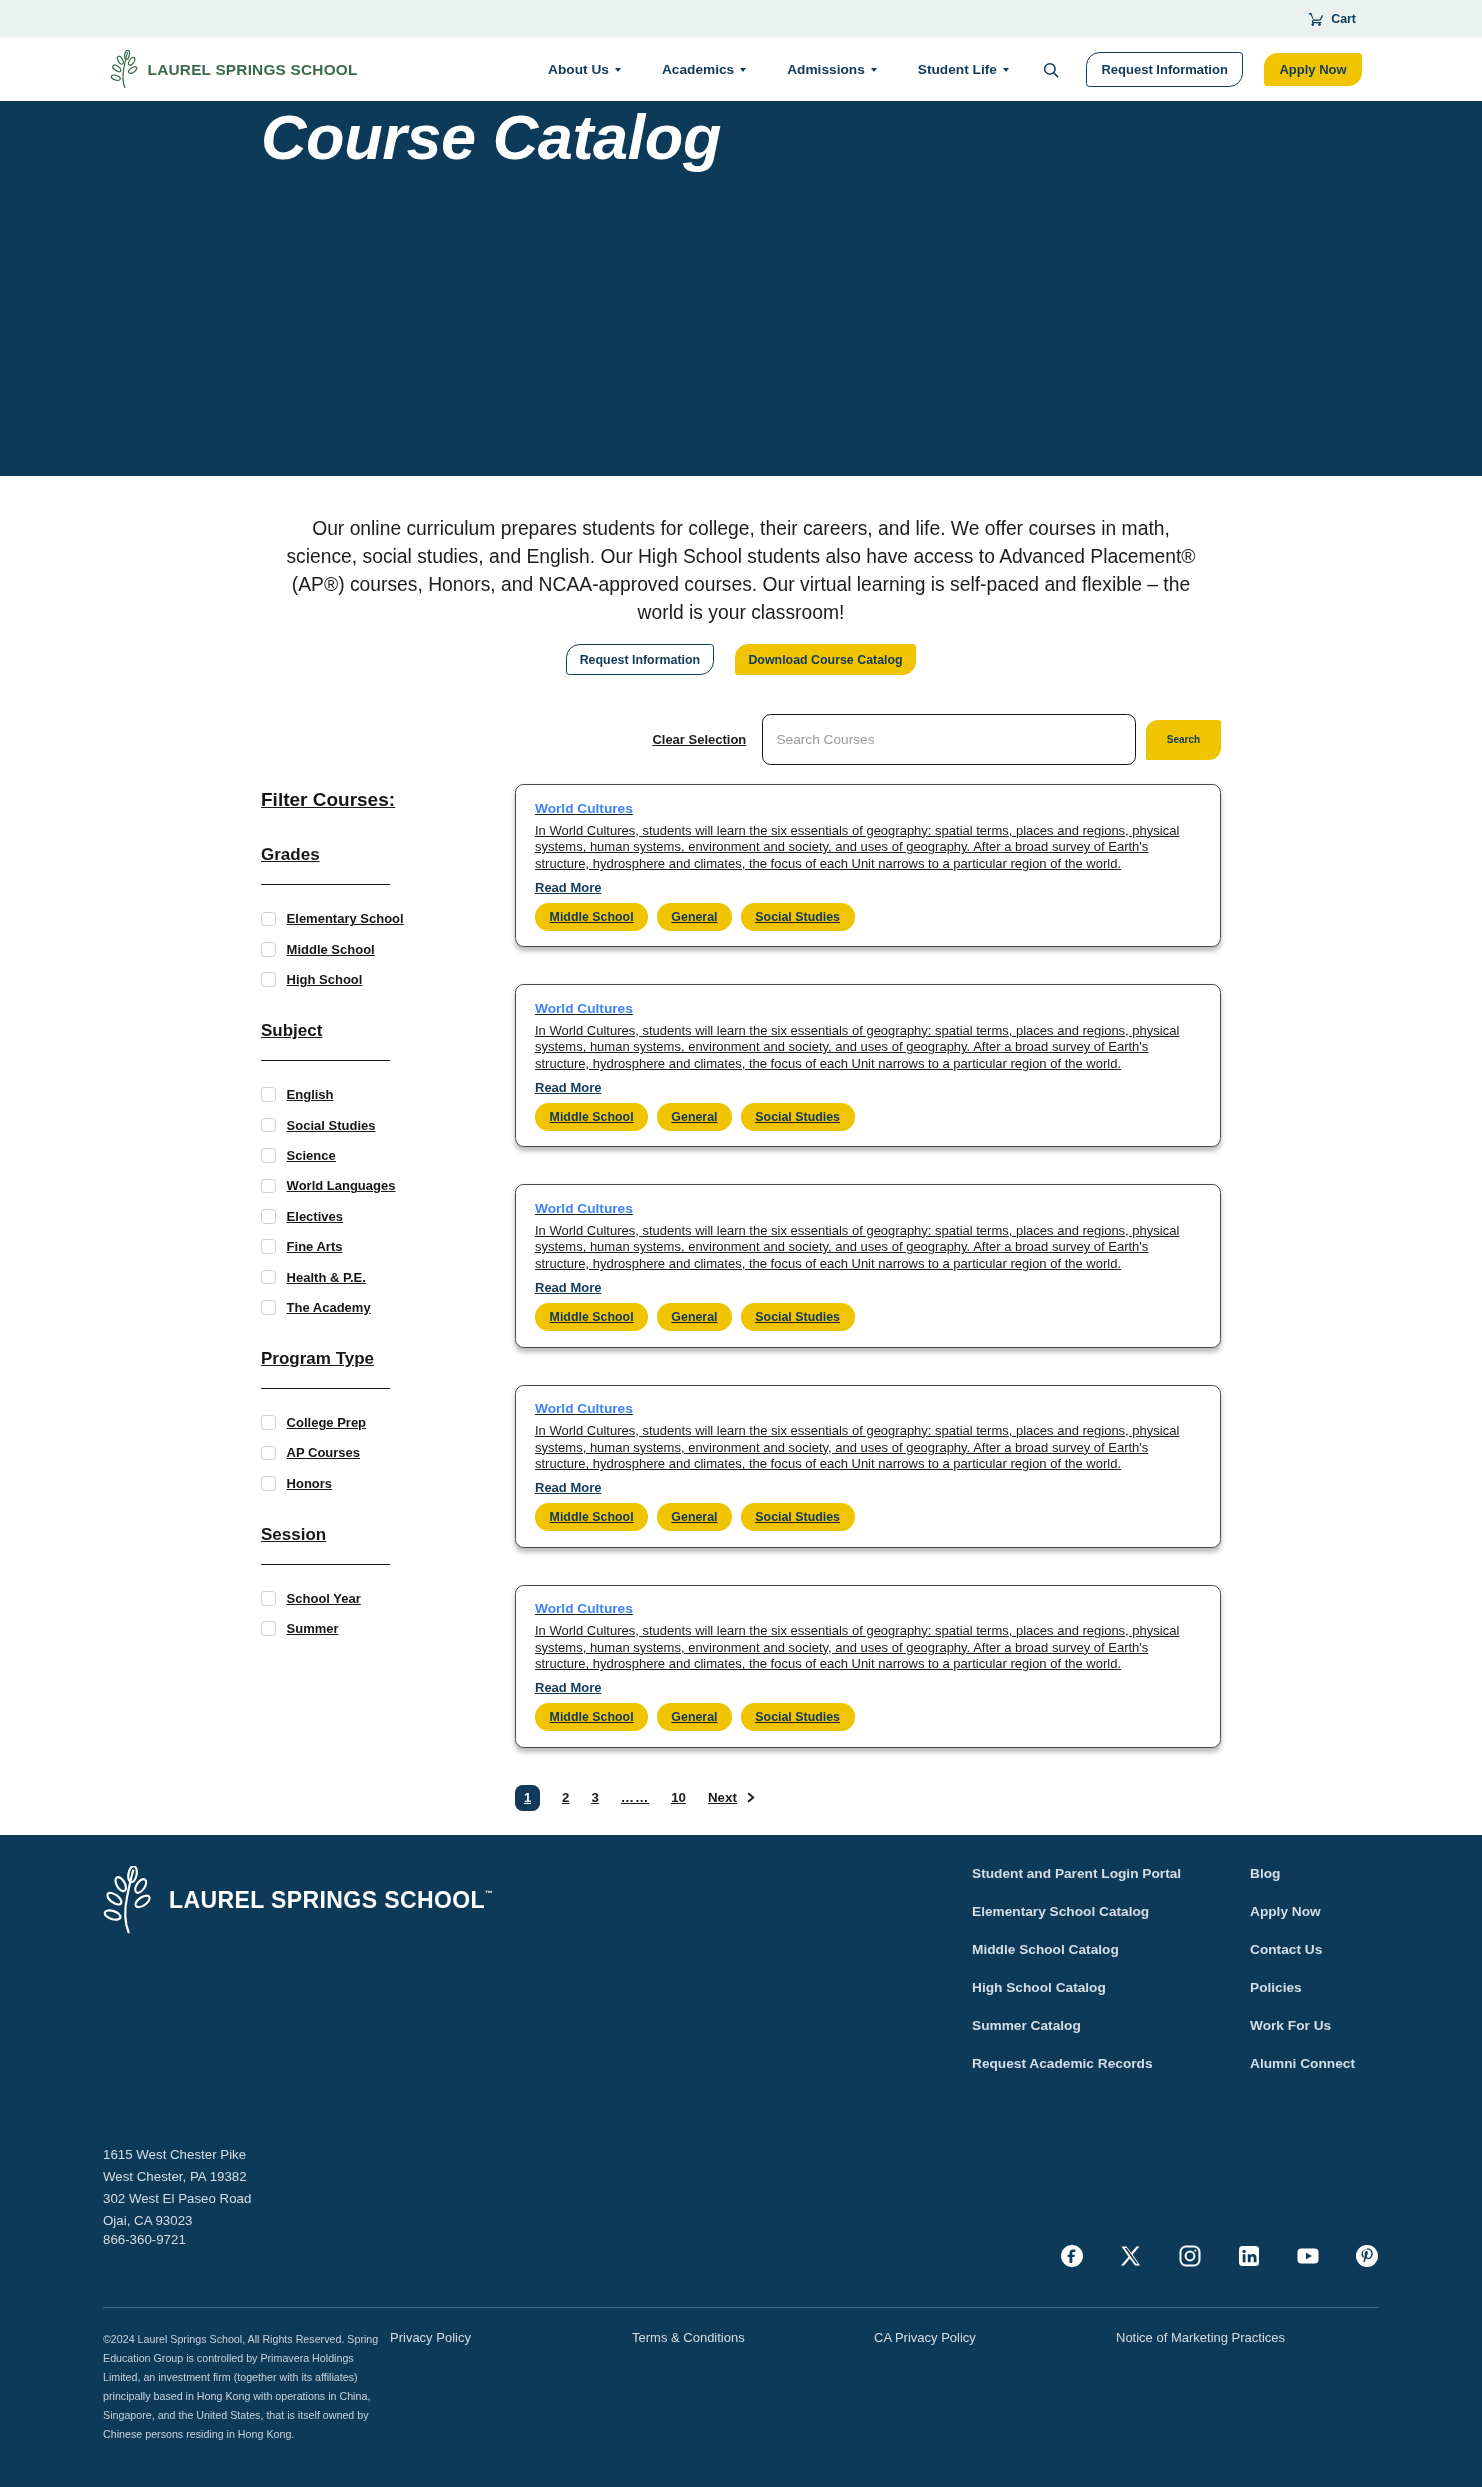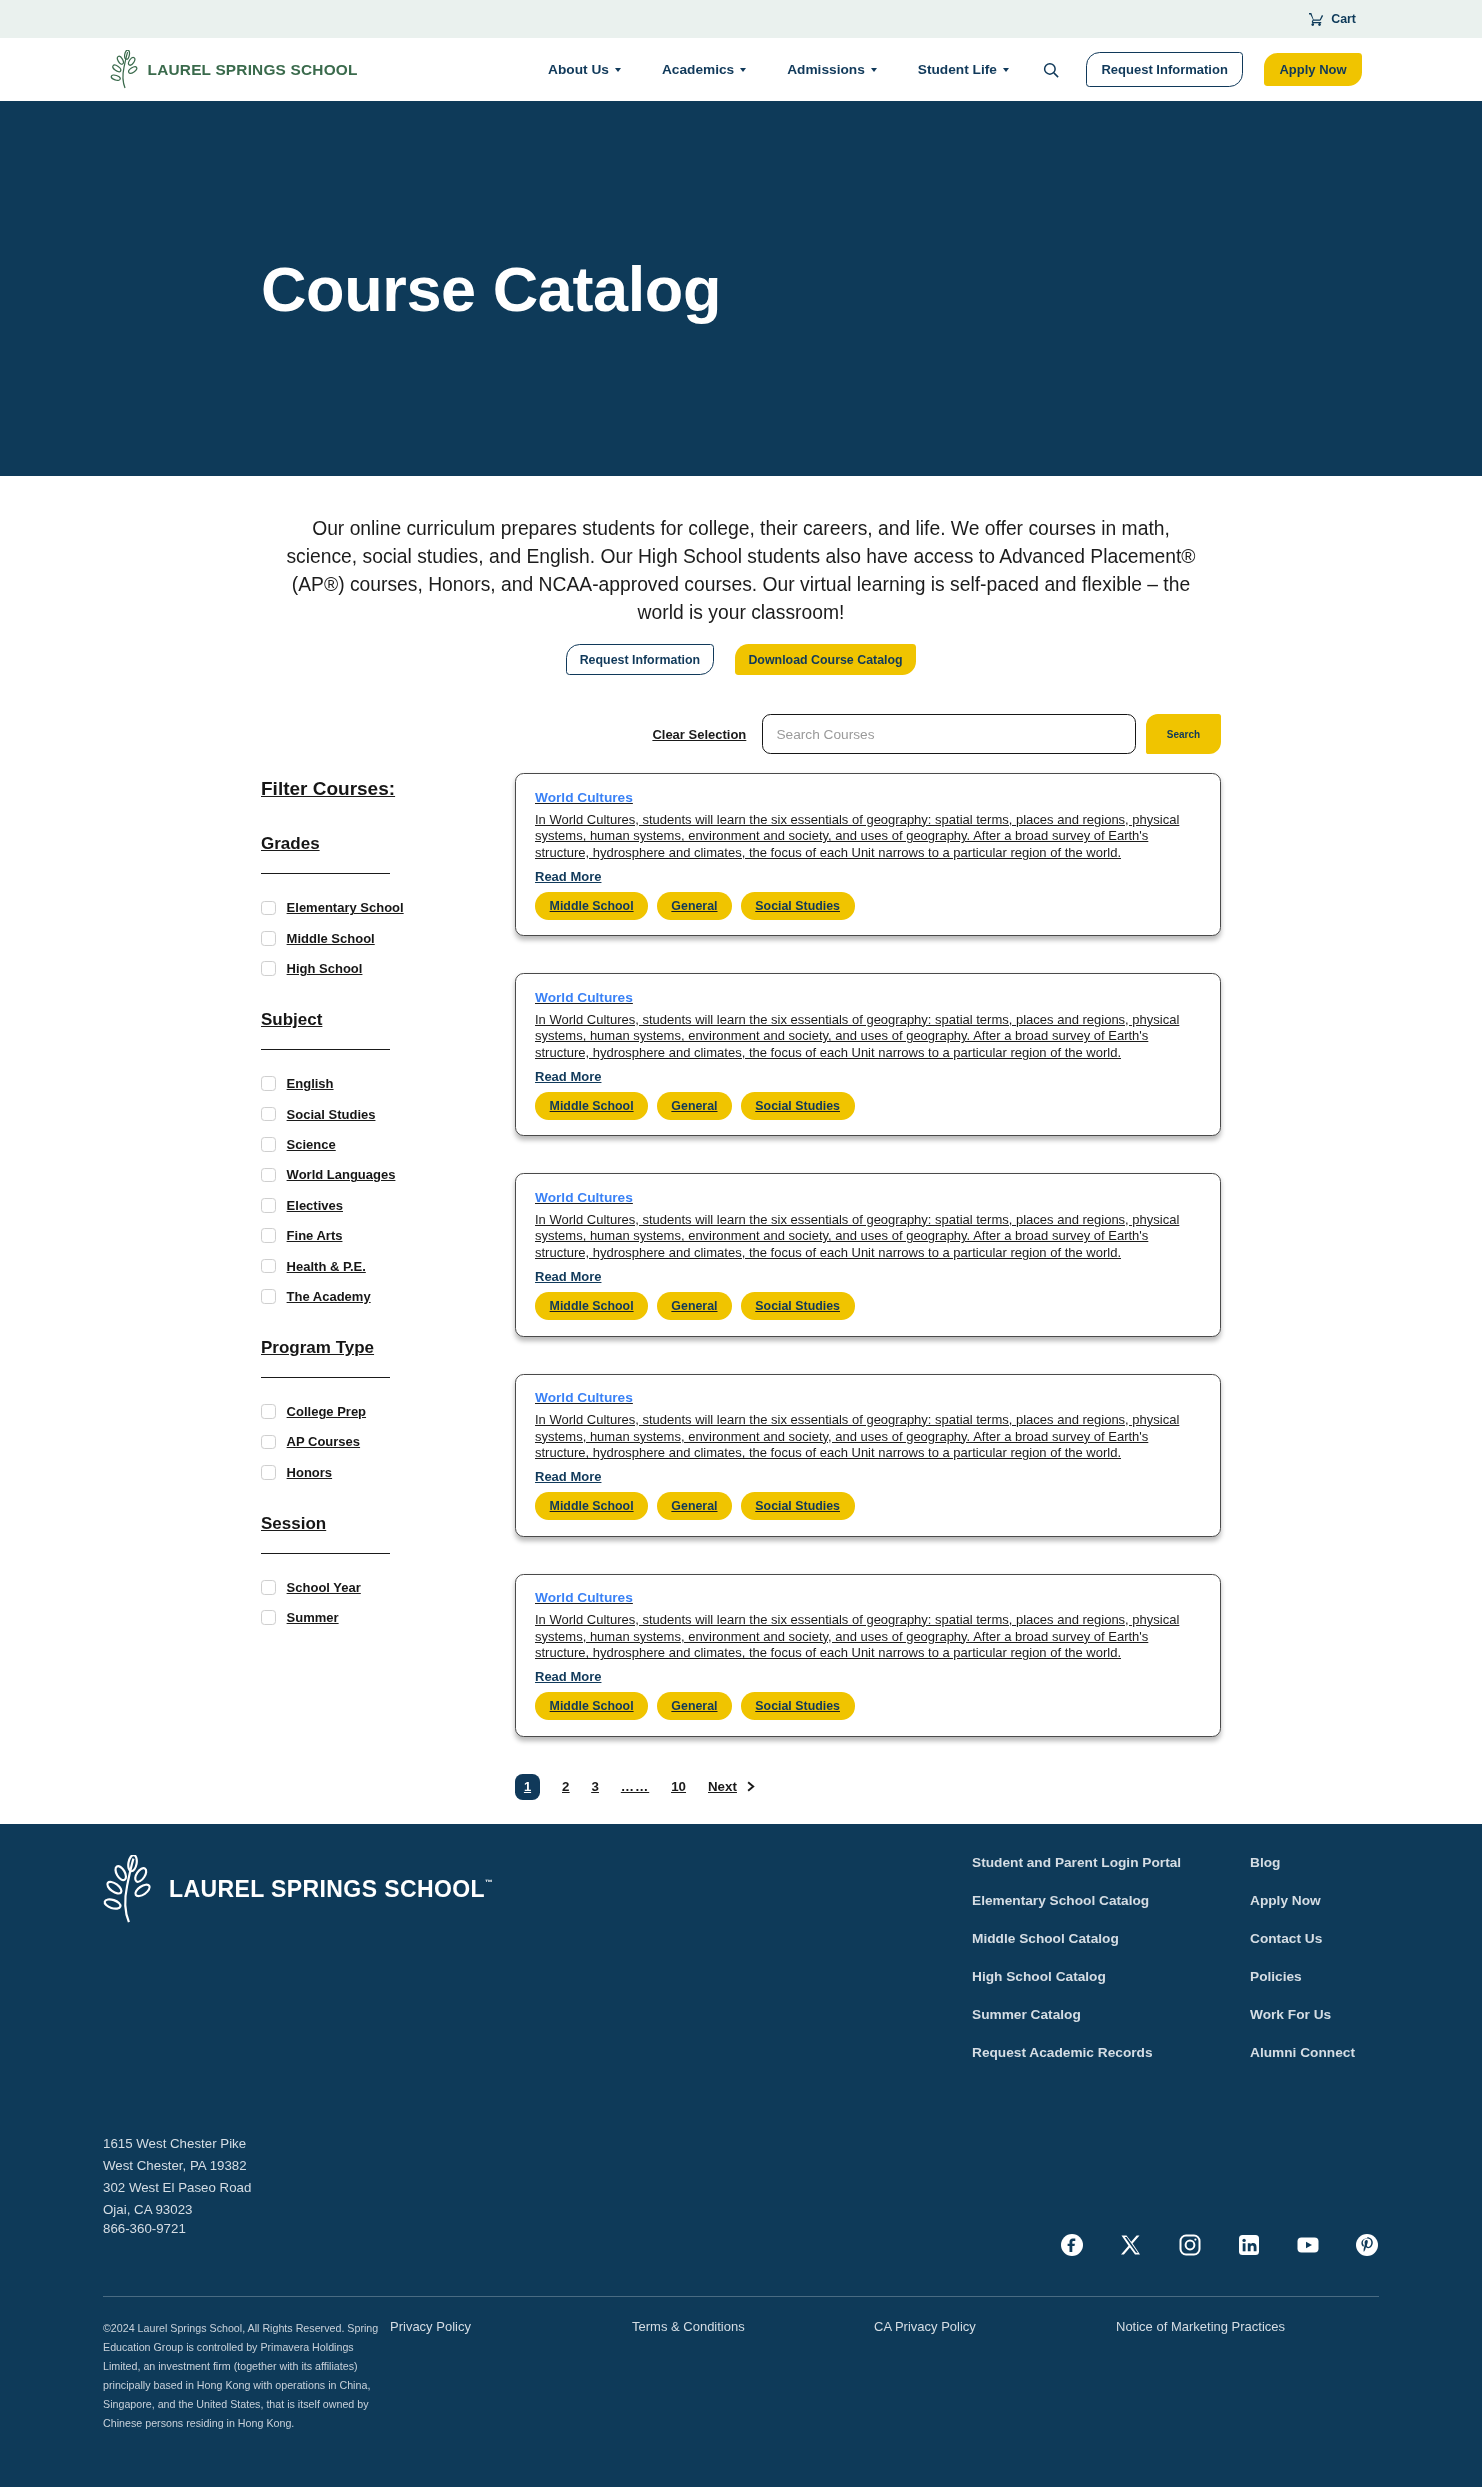--- a/index.html
+++ b/index.html
@@ -27,34 +27,34 @@
   .chev-down { width: 0; height: 0; border-left: 3.9px solid transparent; border-right: 3.9px solid transparent; border-top: 4.7px solid #10395A; margin-top: 1.7px; }
   .hdr-search { margin-left: 33px; cursor: pointer; display:flex; }
   .hdr-search svg { width: 18px; height: 18px; stroke: #10395A; stroke-width: 2; fill: none; }
   .btn { font-family: inherit; font-size: 13px; font-weight: 700; color: #10395A; cursor: pointer; border: none; }
   .btn-outline { background: #fff; border: 1.4px solid #10395A; border-radius: 13.7px 3.4px 13.7px 3.4px; padding: 8.6px 14.6px; }
   .btn-yellow { background: #F0C400; border-radius: 13.7px 3.4px 13.7px 3.4px; padding: 9.4px 15.4px; }
   .header .btn-outline { margin-left: 26px; }
   .header .btn-yellow { margin-left: 20.6px; }
 
   
-  .hero { height: 375px; background: #0E3A59; display: flex; align-items: center; padding-left: 261px; }
+  .hero { height: 375px; background: #0E3A59; display: flex; align-items: flex-start; padding-left: 261px; font-style: italic; }
   .hero h1 { color: #fff; font-size: 63px; font-weight: 600; letter-spacing: -0.4px; }
 
   
   .intro { padding-top: 39px; text-align: center; }
   .intro p { max-width: 925px; margin: 0 auto; font-size: 19.3px; line-height: 28px; color: #1c1c1c; }
   .intro-buttons { margin-top: 17px; display: flex; justify-content: center; gap: 20.6px; align-items: center; }
   .intro-buttons .btn-outline { padding: 7.7px 13px; font-size: 12.4px; }
   .intro-buttons .btn-yellow { padding: 8.6px 13.7px; font-size: 12.4px; }
 
   
   .search-row { margin: 39px 261px 0; display: flex; justify-content: flex-end; align-items: center; }
   .clear-link { font-size: 13px; font-weight: 700; color: #1a1a1a; text-decoration: underline; margin-right: 15.4px; cursor: pointer; }
-  .search-input { width: 374px; height: 40px; border: 1.4px solid #161616; border-radius: 8.6px; padding: 0 13.7px; font-size: 13.7px; font-family: inherit; color: #1c1c1c; }
+  .search-input { width: 374px; height: 51px; border: 1.4px solid #161616; border-radius: 8.6px; padding: 0 13.7px; font-size: 13.7px; font-family: inherit; color: #1c1c1c; }
   .search-input::placeholder { color: #9a9a9a; }
   .search-btn { width: 75px; height: 40px; margin-left: 10.3px; border-radius: 12px 2.6px 12px 2.6px; font-size: 10px; }
 
   
   .content { display: flex; margin: 19px 261px 0; gap: 38px; align-items: flex-start; text-decoration: underline; }
   .sidebar { width: 216px; flex: none; }
   .filter-title { font-size: 19px; font-weight: 700; color: #161616; margin: 5.1px 0 31px; }
   .filter-group h3 { font-size: 17px; font-weight: 700; color: #161616; margin-top: 34px; }
   .filter-group .rule { width: 129px; border-bottom: 1.4px solid #1a1a1a; margin: 19px 0 26px; }
   .filter-option { display: flex; align-items: center; margin-bottom: 15.4px; cursor: pointer; }

